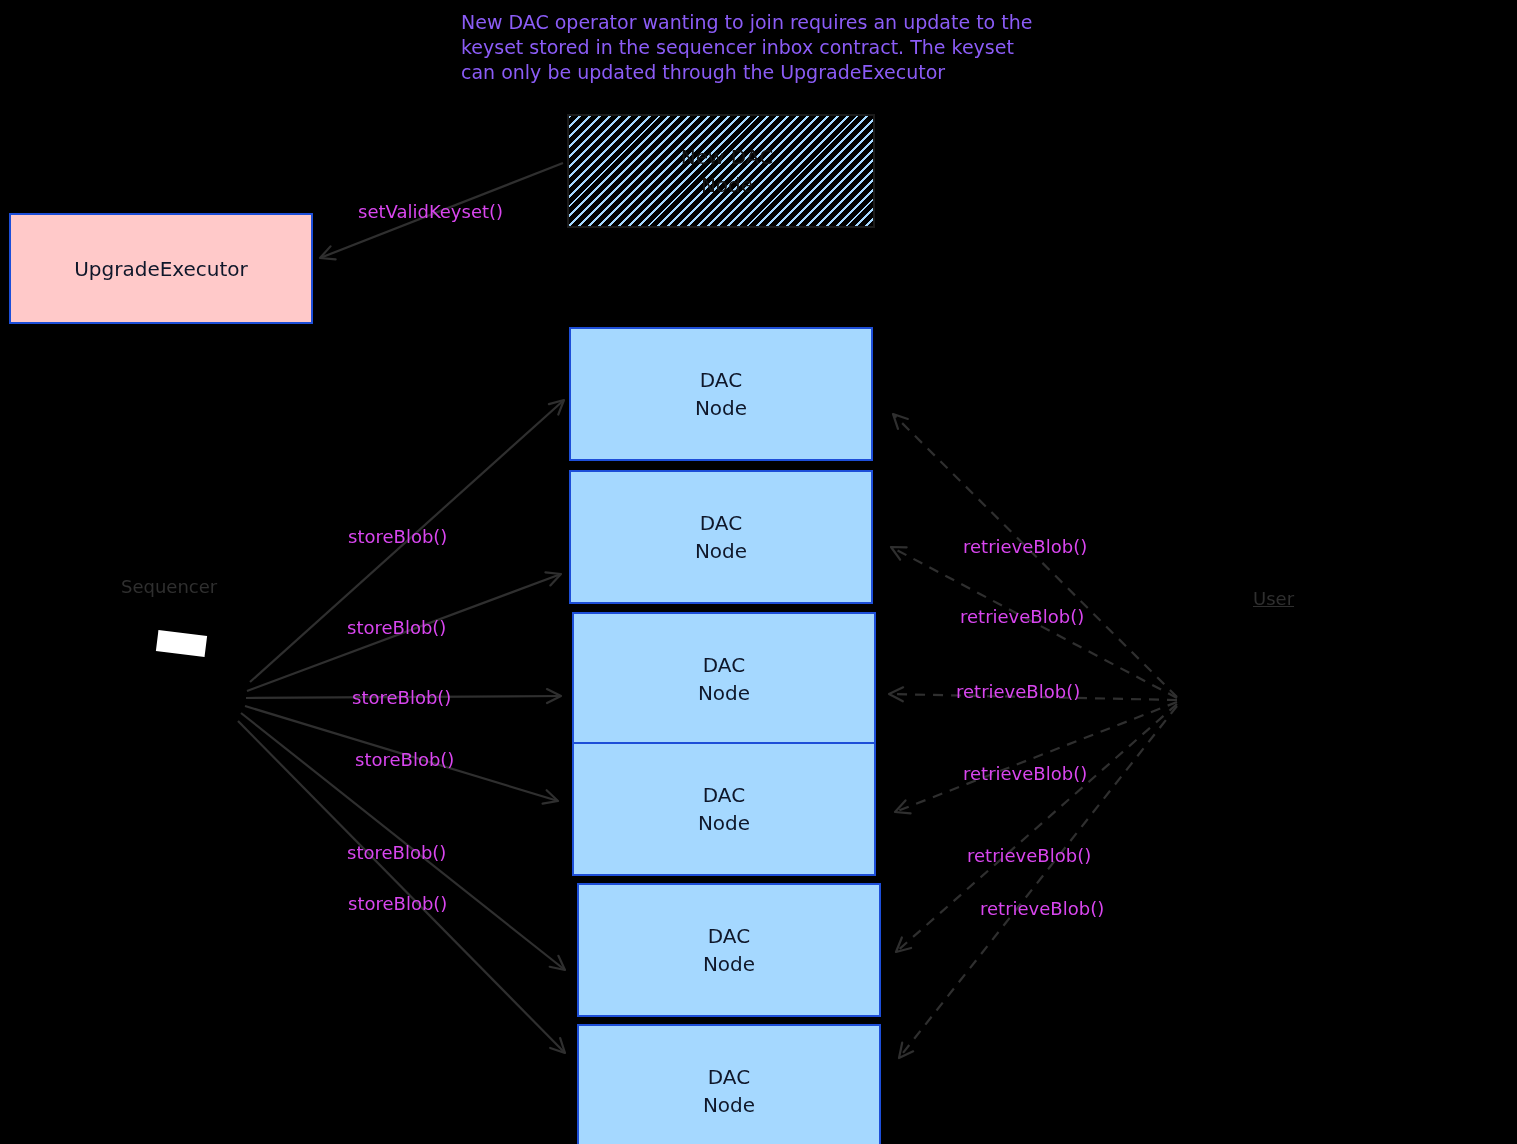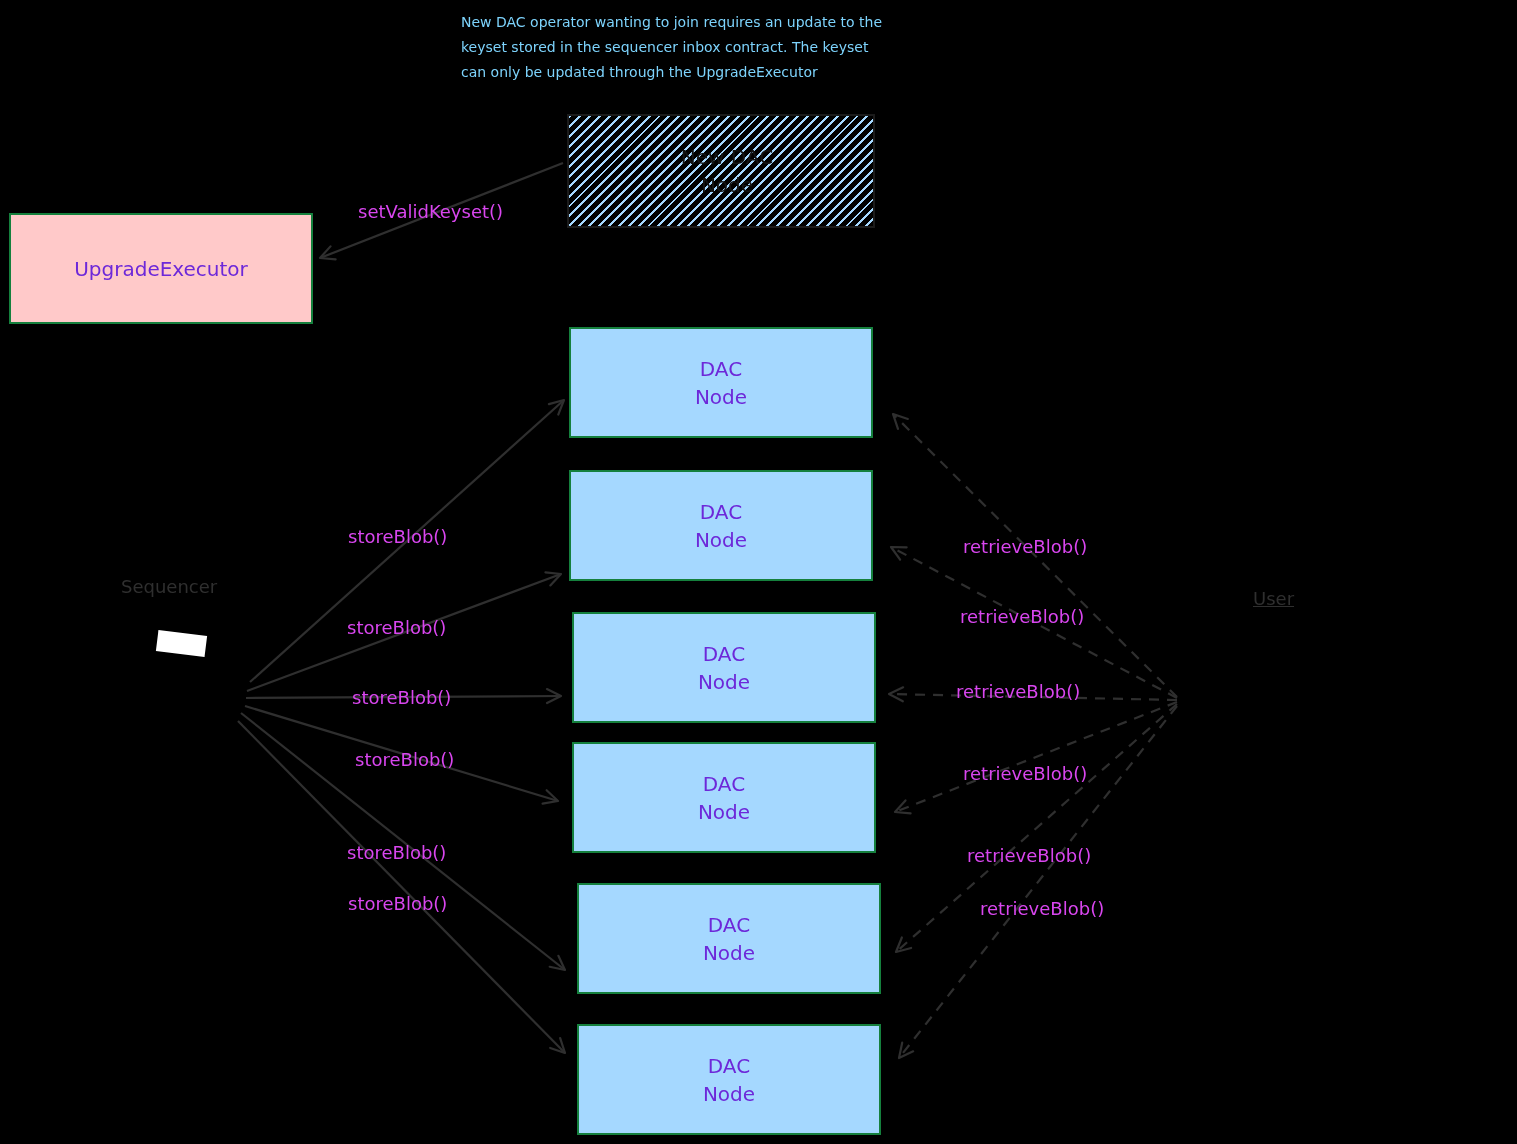--- a/index.html
+++ b/index.html
@@ -6,49 +6,49 @@
   #canvas{
     position:relative;
     width:1517px;height:1144px;
     background:#000;
     font-family:"DejaVu Sans", sans-serif;
     overflow:hidden;
   }
   #arrows{position:absolute;left:0;top:0;pointer-events:none;}
   .note{
     position:absolute;
-    color:#7dd3fc;
-    font-size:14px;
+    color:#8b5cf6;
+    font-size:19px;
     line-height:25px;
     white-space:pre-line;
   }
   .edge-label{
     position:absolute;
     color:#d946ef;
     font-size:18px;
     white-space:nowrap;
   }
   .actor-label{
     position:absolute;
     color:#2f2f2f;
     font-size:18px;
     white-space:nowrap;
   }
   .box{
     position:absolute;
     display:flex;align-items:center;justify-content:center;
     text-align:center;
     box-sizing:border-box;
-    border:2px solid #15803d;
-    color:#6d28d9;
+    border:2px solid #1d4ed8;
+    color:#0f172a;
     font-size:20px;
     line-height:28px;
     white-space:pre-line;
   }
-  .dac-node{background:#a5d8ff;width:304px;height:111px;}
+  .dac-node{background:#a5d8ff;width:304px;height:134px;}
   .executor{background:#ffc9c9;width:304px;height:111px;}
   .hatched{
     width:308px;height:114px;
     background:repeating-linear-gradient(135deg,#a5d8ff 0px,#a5d8ff 2px,transparent 2px,transparent 7px);
     border:2px solid #1b1b1b;
     color:#111categorical;
     color:#141414;
   }
   .screen{
     position:absolute;

